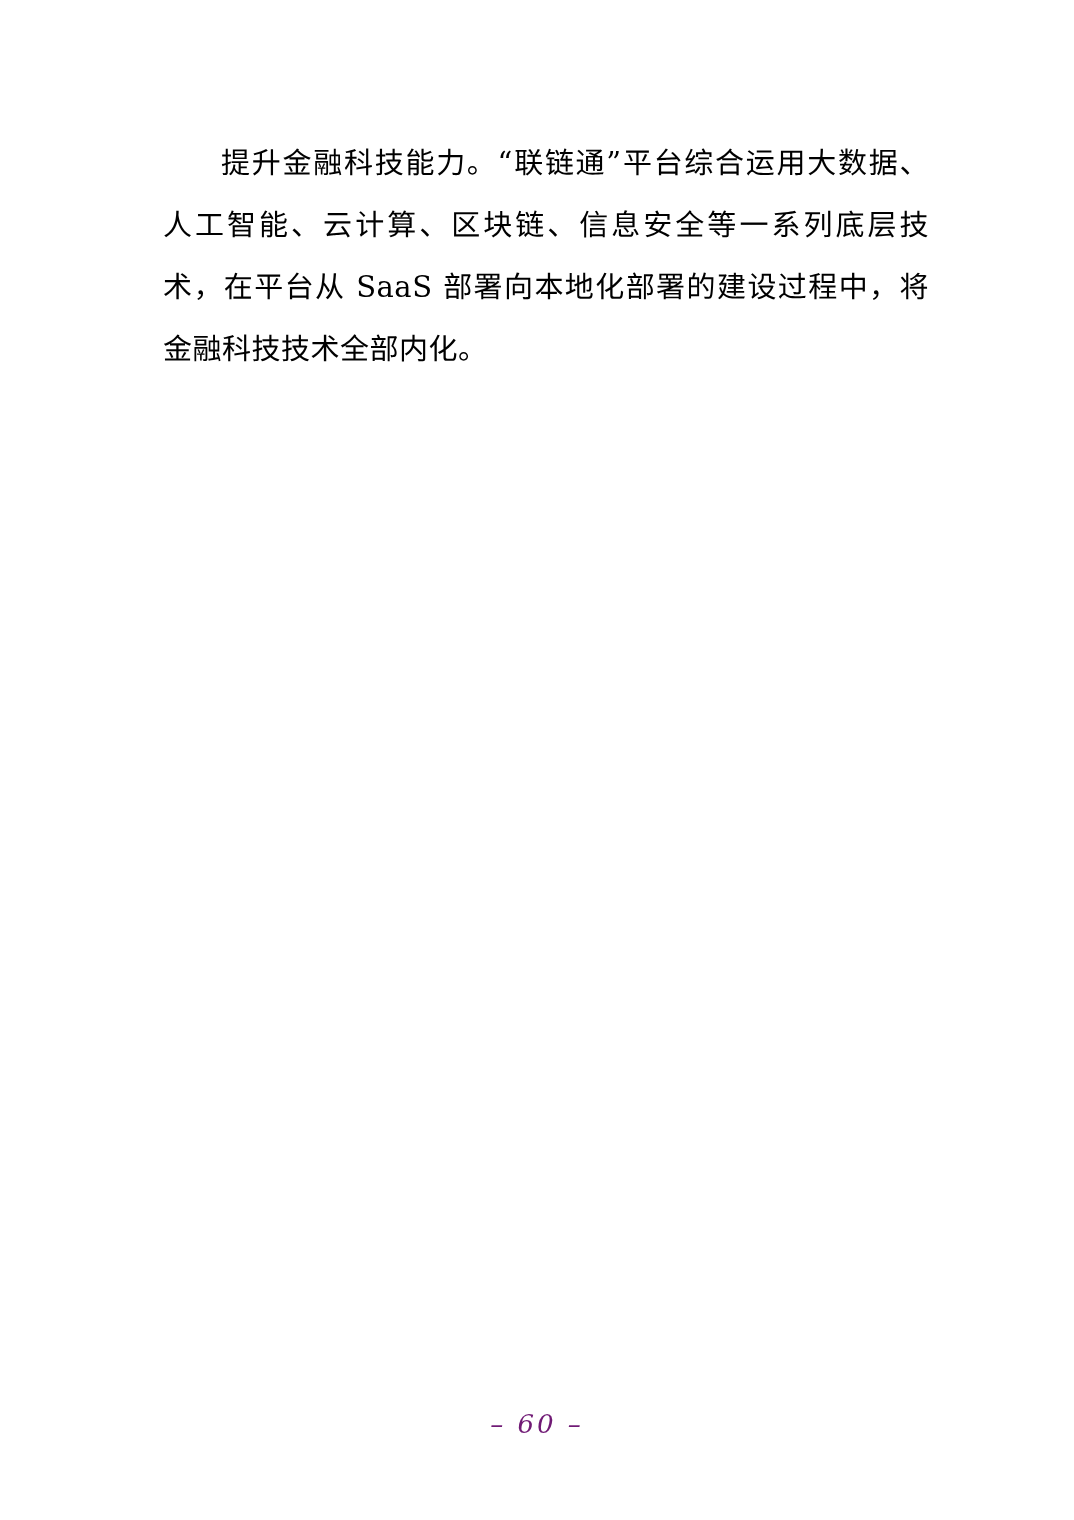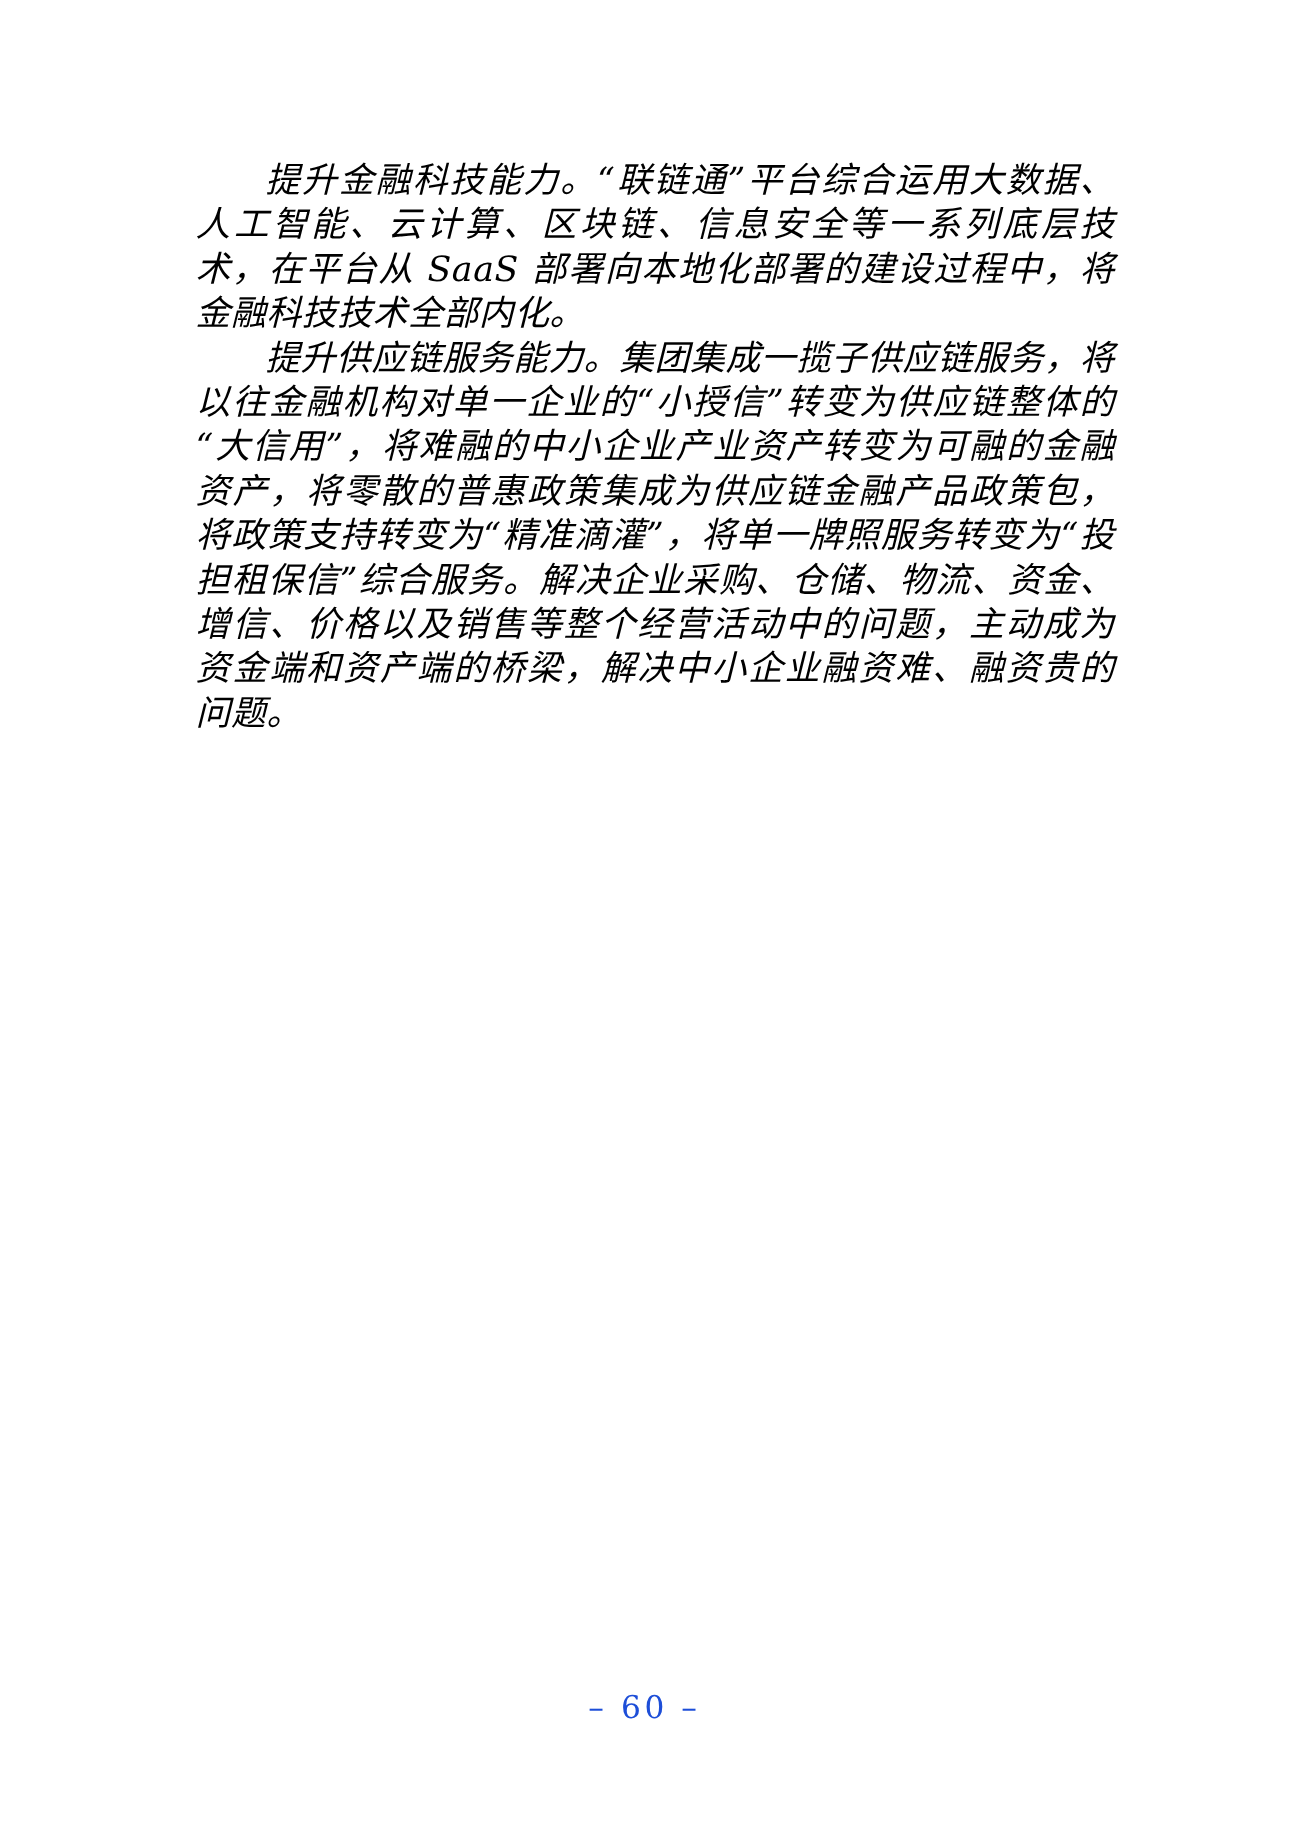--- a/index.html
+++ b/index.html
@@ -22,43 +22,42 @@
     top: 132px;
     width: 766px;
     text-align: justify;
     text-justify: inter-ideograph;
   }
   .doc-body p {
     margin: 0;
     padding: 0;
     text-indent: 2em;
     font-size: 29px;
-    line-height: 37px;
+    line-height: 62px;
     letter-spacing: 0.5px;
     word-break: break-all;
-    font-style: italic;
   }
   .footer {
     position: absolute;
     left: 0;
     top: 1404px;
     width: 100%;
     text-align: center;
   }
   .page-number {
     font-size: 26px;
     line-height: 40px;
     letter-spacing: 3px;
-    color: #1d4ed8;
+    color: #701a75;
+    font-style: italic;
   }
 </style>
 </head>
 <body>
 
 <div class="page">
   <div class="doc-body">
     <p>提升金融科技能力。“联链通”平台综合运用大数据、人工智能、云计算、区块链、信息安全等一系列底层技术，在平台从 SaaS 部署向本地化部署的建设过程中，将金融科技技术全部内化。</p>
-    <p>提升供应链服务能力。集团集成一揽子供应链服务，将以往金融机构对单一企业的“小授信”转变为供应链整体的“大信用”，将难融的中小企业产业资产转变为可融的金融资产，将零散的普惠政策集成为供应链金融产品政策包，将政策支持转变为“精准滴灌”，将单一牌照服务转变为“投担租保信”综合服务。解决企业采购、仓储、物流、资金、增信、价格以及销售等整个经营活动中的问题，主动成为资金端和资产端的桥梁，解决中小企业融资难、融资贵的问题。</p>
   </div>
   <div class="footer">
     <span class="page-number">– 60 –</span>
   </div>
 </div>
 
 </body></html>

